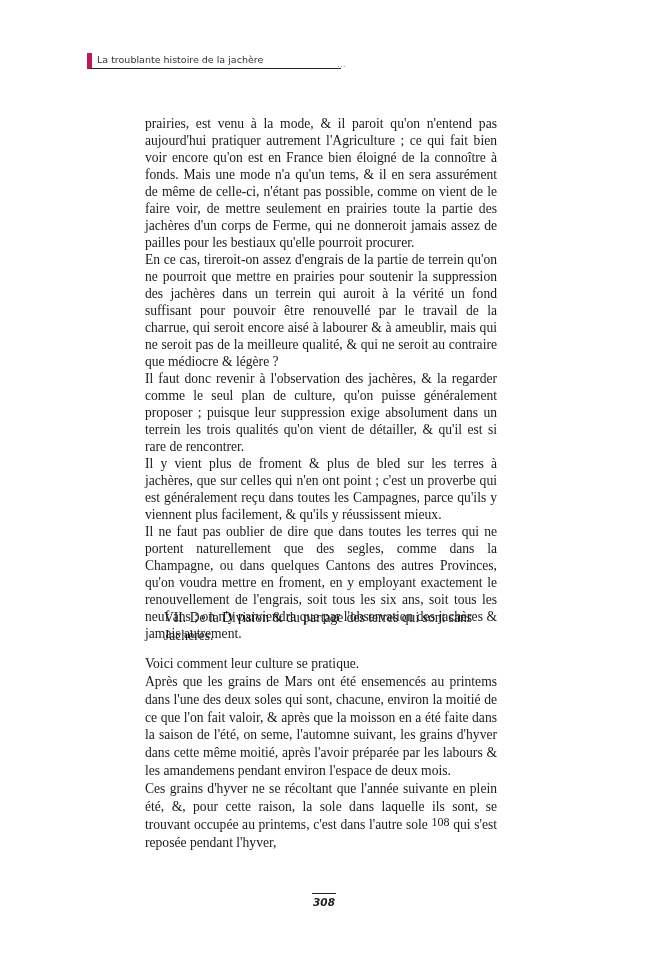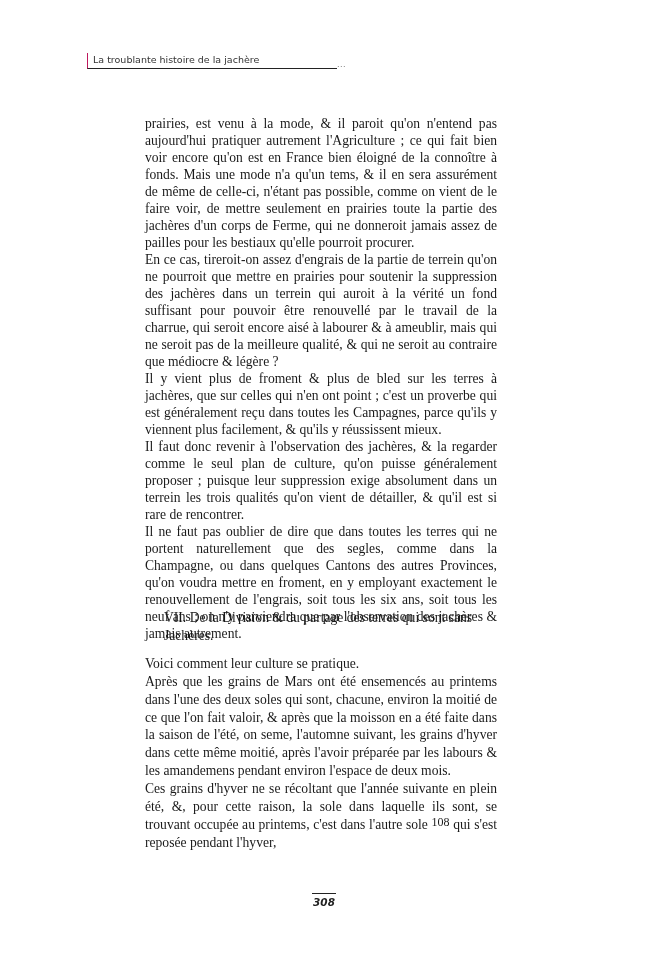--- a/index.html
+++ b/index.html
@@ -1,19 +1,19 @@
 <!DOCTYPE html>
 <html><head>
 <meta charset="utf-8">
 <style>
   html, body { margin:0; padding:0; }
   body { width:650px; height:956px; background:#ffffff; position:relative; overflow:hidden;
          font-family:"Liberation Serif","DejaVu Serif",serif; color:#1a1a1a; }
   .header { position:absolute; left:87px; top:53px; width:249px; height:15px;
-            border-left:1px solid #be185d; border-bottom:1px solid #222; }
+            border-left:5px solid #be185d; border-bottom:1px solid #222; }
   .header-title { position:absolute; left:5px; top:1px; font-family:"DejaVu Sans","Liberation Sans",sans-serif;
             font-size:9.5px; color:#333; white-space:nowrap; letter-spacing:0; }
   .header-dots { position:absolute; left:337px; top:60px; font-family:"DejaVu Sans",sans-serif; font-size:8px; color:#777; letter-spacing:0.5px; }
   .body-text { position:absolute; left:145px; width:352px; font-size:13.6px; line-height:17px; }
   .para { margin:0; text-align:justify; text-align-last:left; }
   .block1 { top:115px; }
   .block2 { top:599px; line-height:17.9px; }
   .section-title { margin:10px; padding-left:9px; }
   sup { font-size:12px; vertical-align:top; position:relative; top:-2px; }
   .folio { position:absolute; left:312px; top:893px; width:24px; border-top:1px solid #222; text-align:center;
@@ -23,22 +23,22 @@
 <body>
 
 <div class="header">
   <span class="header-title">La troublante histoire de la jachère</span>
 </div>
 <span class="header-dots">...</span>
 
 <div class="body-text block1">
   <p class="para">prairies, est venu à la mode, &amp; il paroit qu'on n'entend pas aujourd'hui pratiquer autrement l'Agriculture ; ce qui fait bien voir encore qu'on est en France bien éloigné de la connoître à fonds. Mais une mode n'a qu'un tems, &amp; il en sera assurément de même de celle-ci, n'étant pas possible, comme on vient de le faire voir, de mettre seulement en prairies toute la partie des jachères d'un corps de Ferme, qui ne donneroit jamais assez de pailles pour les bestiaux qu'elle pourroit procurer.</p>
   <p class="para">En ce cas, tireroit-on assez d'engrais de la partie de terrein qu'on ne pourroit que mettre en prairies pour soutenir la suppression des jachères dans un terrein qui auroit à la vérité un fond suffisant pour pouvoir être renouvellé par le travail de la charrue, qui seroit encore aisé à labourer &amp; à ameublir, mais qui ne seroit pas de la meilleure qualité, &amp; qui ne seroit au contraire que médiocre &amp; légère ?</p>
+  <p class="para">Il faut donc revenir à l'observation des jachères, &amp; la regarder comme le seul plan de culture, qu'on puisse généralement proposer ; puisque leur suppression exige absolument dans un terrein les trois qualités qu'on vient de détailler, &amp; qu'il est si rare de rencontrer.</p>
   <p class="para">Il y vient plus de froment &amp; plus de bled sur les terres à jachères, que sur celles qui n'en ont point ; c'est un proverbe qui est généralement reçu dans toutes les Campagnes, parce qu'ils y viennent plus facilement, &amp; qu'ils y réussissent mieux.</p>
-  <p class="para">Il faut donc revenir à l'observation des jachères, &amp; la regarder comme le seul plan de culture, qu'on puisse généralement proposer ; puisque leur suppression exige absolument dans un terrein les trois qualités qu'on vient de détailler, &amp; qu'il est si rare de rencontrer.</p>
   <p class="para">Il ne faut pas oublier de dire que dans toutes les terres qui ne portent naturellement que des segles, comme dans la Champagne, ou dans quelques Cantons des autres Provinces, qu'on voudra mettre en froment, en y employant exactement le renouvellement de l'engrais, soit tous les six ans, soit tous les neuf ans ; on n'y parviendra que par l'observation des jachères &amp; jamais autrement.</p>
 </div>
 
 <div class="body-text block2">
   <p class="section-title">VII. De la Division &amp; du partage des terres qui sont sans Jachères.</p>
   <p class="para">Voici comment leur culture se pratique.</p>
   <p class="para">Après que les grains de Mars ont été ensemencés au printems dans l'une des deux soles qui sont, chacune, environ la moitié de ce que l'on fait valoir, &amp; après que la moisson en a été faite dans la saison de l'été, on seme, l'automne suivant, les grains d'hyver dans cette même moitié, après l'avoir préparée par les labours &amp; les amandemens pendant environ l'espace de deux mois.</p>
   <p class="para"><span>Ces grains d'hyver ne se récoltant que l'année suivante en plein été, &amp;, pour cette raison, la sole dans laquelle ils sont, se trouvant occupée au printems, c'est dans l'autre sole</span>&nbsp;<sup>108</sup><span> qui s'est reposée pendant l'hyver,</span></p>
 </div>
 

